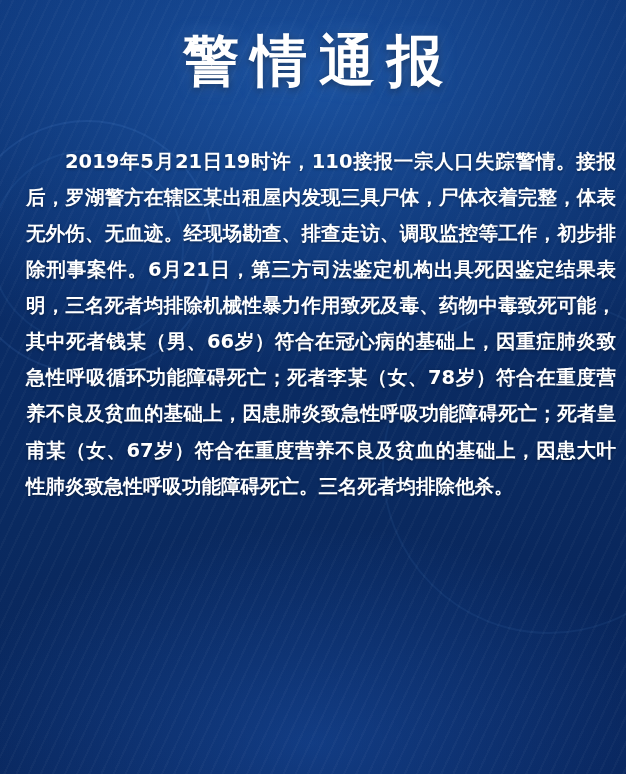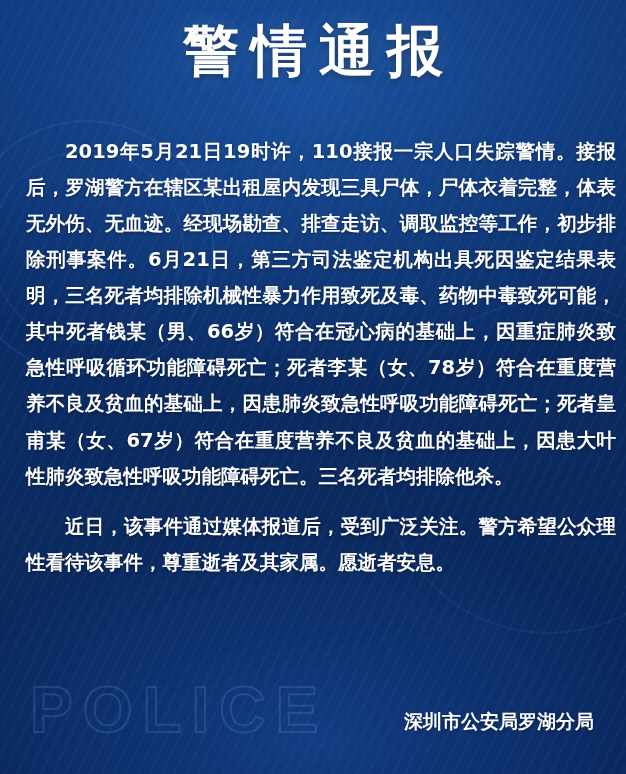--- a/index.html
+++ b/index.html
@@ -59,21 +59,21 @@
     color: rgba(255,255,255,0.0);
     -webkit-text-stroke: 2px rgba(150,195,255,0.16);
     text-stroke: 2px rgba(150,195,255,0.16);
     pointer-events: none;
     user-select: none;
     line-height: 1;
   }
 
   .title-wrap {
     position: relative;
-    padding-top: 14px;
+    padding-top: 24px;
     text-align: center;
   }
   .title {
     display: inline-block;
     font-family: "DejaVu Sans", "Liberation Sans", sans-serif;
     font-weight: bold;
     font-size: 56px;
     letter-spacing: 12px;
     color: #ffffff;
     text-shadow: 0 2px 8px rgba(0,0,0,0.45), 0 0 18px rgba(120,180,255,0.35);
@@ -113,28 +113,25 @@
 </style>
 </head>
 <body>
 
 <div class="poster">
 
   <div class="wm-ring r1"></div>
   <div class="wm-ring r2"></div>
   <div class="wm-ring r3"></div>
 
-  <div class="watermark-police">POLICE</div>
 
   <div class="title-wrap">
     <div class="title">警情通报</div>
   </div>
 
   <div class="body-text">
     <p class="para">2019年5月21日19时许，110接报一宗人口失踪警情。接报后，罗湖警方在辖区某出租屋内发现三具尸体，尸体衣着完整，体表无外伤、无血迹。经现场勘查、排查走访、调取监控等工作，初步排除刑事案件。6月21日，第三方司法鉴定机构出具死因鉴定结果表明，三名死者均排除机械性暴力作用致死及毒、药物中毒致死可能，其中死者钱某（男、66岁）符合在冠心病的基础上，因重症肺炎致急性呼吸循环功能障碍死亡；死者李某（女、78岁）符合在重度营养不良及贫血的基础上，因患肺炎致急性呼吸功能障碍死亡；死者皇甫某（女、67岁）符合在重度营养不良及贫血的基础上，因患大叶性肺炎致急性呼吸功能障碍死亡。三名死者均排除他杀。</p>
-    <p class="para">近日，该事件通过媒体报道后，受到广泛关注。警方希望公众理性看待该事件，尊重逝者及其家属。愿逝者安息。</p>
   </div>
 
   <div class="signature">
-    <div>深圳市公安局罗湖分局</div>
   </div>
 
 </div>
 
 </body></html>

